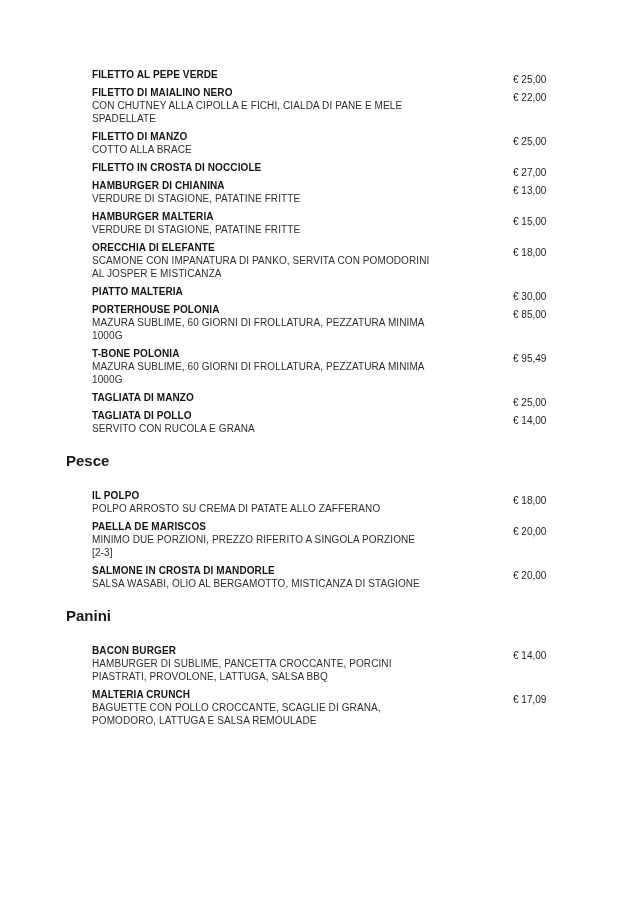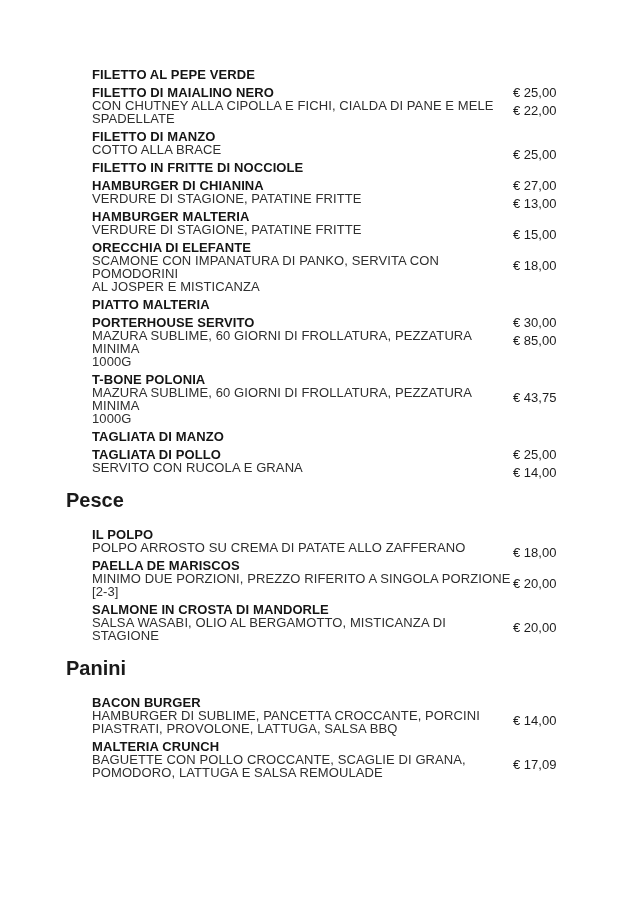--- a/index.html
+++ b/index.html
@@ -17,43 +17,43 @@
     overflow: hidden;
   }
   .content {
     position: absolute;
     left: 92px;
     top: 68px;
     width: 456px;
   }
   .section { margin: 0; }
   .section-heading {
-    font-size: 20px;
+    font-size: 15px;
     line-height: 18px;
     font-weight: 700;
     color: #1a1a1a;
     margin: 17px 0 19px -26px;
   }
   .menu-item {
     margin-bottom: 5px;
-    font-size: 13px;
+    font-size: 10px;
     line-height: 13px;
   }
   .item-head {
     position: relative;
   }
   .item-name {
     font-weight: 700;
     color: #151515;
     letter-spacing: 0.1px;
   }
   .item-price {
     position: absolute;
     left: 421px;
-    top: 18px;
+    top: 5px;
     font-weight: 400;
     white-space: nowrap;
     color: #1c1c1c;
   }
   .item-desc {
     width: 420px;
     white-space: pre-line;
     color: #2e2e2e;
     letter-spacing: 0.1px;
   }
@@ -85,21 +85,21 @@
       <div class="menu-item">
         <div class="item-head">
           <span class="item-name">FILETTO DI MANZO</span>
           <span class="item-price">€ 25,00</span>
         </div>
         <div class="item-desc">COTTO ALLA BRACE</div>
       </div>
 
       <div class="menu-item">
         <div class="item-head">
-          <span class="item-name">FILETTO IN FRITTE DI NOCCIOLE</span>
+          <span class="item-name">FILETTO IN CROSTA DI NOCCIOLE</span>
           <span class="item-price">€ 27,00</span>
         </div>
       </div>
 
       <div class="menu-item">
         <div class="item-head">
           <span class="item-name">HAMBURGER DI CHIANINA</span>
           <span class="item-price">€ 13,00</span>
         </div>
         <div class="item-desc">VERDURE DI STAGIONE, PATATINE FRITTE</div>
@@ -124,31 +124,31 @@
 
       <div class="menu-item">
         <div class="item-head">
           <span class="item-name">PIATTO MALTERIA</span>
           <span class="item-price">€ 30,00</span>
         </div>
       </div>
 
       <div class="menu-item">
         <div class="item-head">
-          <span class="item-name">PORTERHOUSE SERVITO</span>
+          <span class="item-name">PORTERHOUSE POLONIA</span>
           <span class="item-price">€ 85,00</span>
         </div>
         <div class="item-desc">MAZURA SUBLIME, 60 GIORNI DI FROLLATURA, PEZZATURA MINIMA
 1000G</div>
       </div>
 
       <div class="menu-item">
         <div class="item-head">
           <span class="item-name">T-BONE POLONIA</span>
-          <span class="item-price">€ 43,75</span>
+          <span class="item-price">€ 95,49</span>
         </div>
         <div class="item-desc">MAZURA SUBLIME, 60 GIORNI DI FROLLATURA, PEZZATURA MINIMA
 1000G</div>
       </div>
 
       <div class="menu-item">
         <div class="item-head">
           <span class="item-name">TAGLIATA DI MANZO</span>
           <span class="item-price">€ 25,00</span>
         </div>

